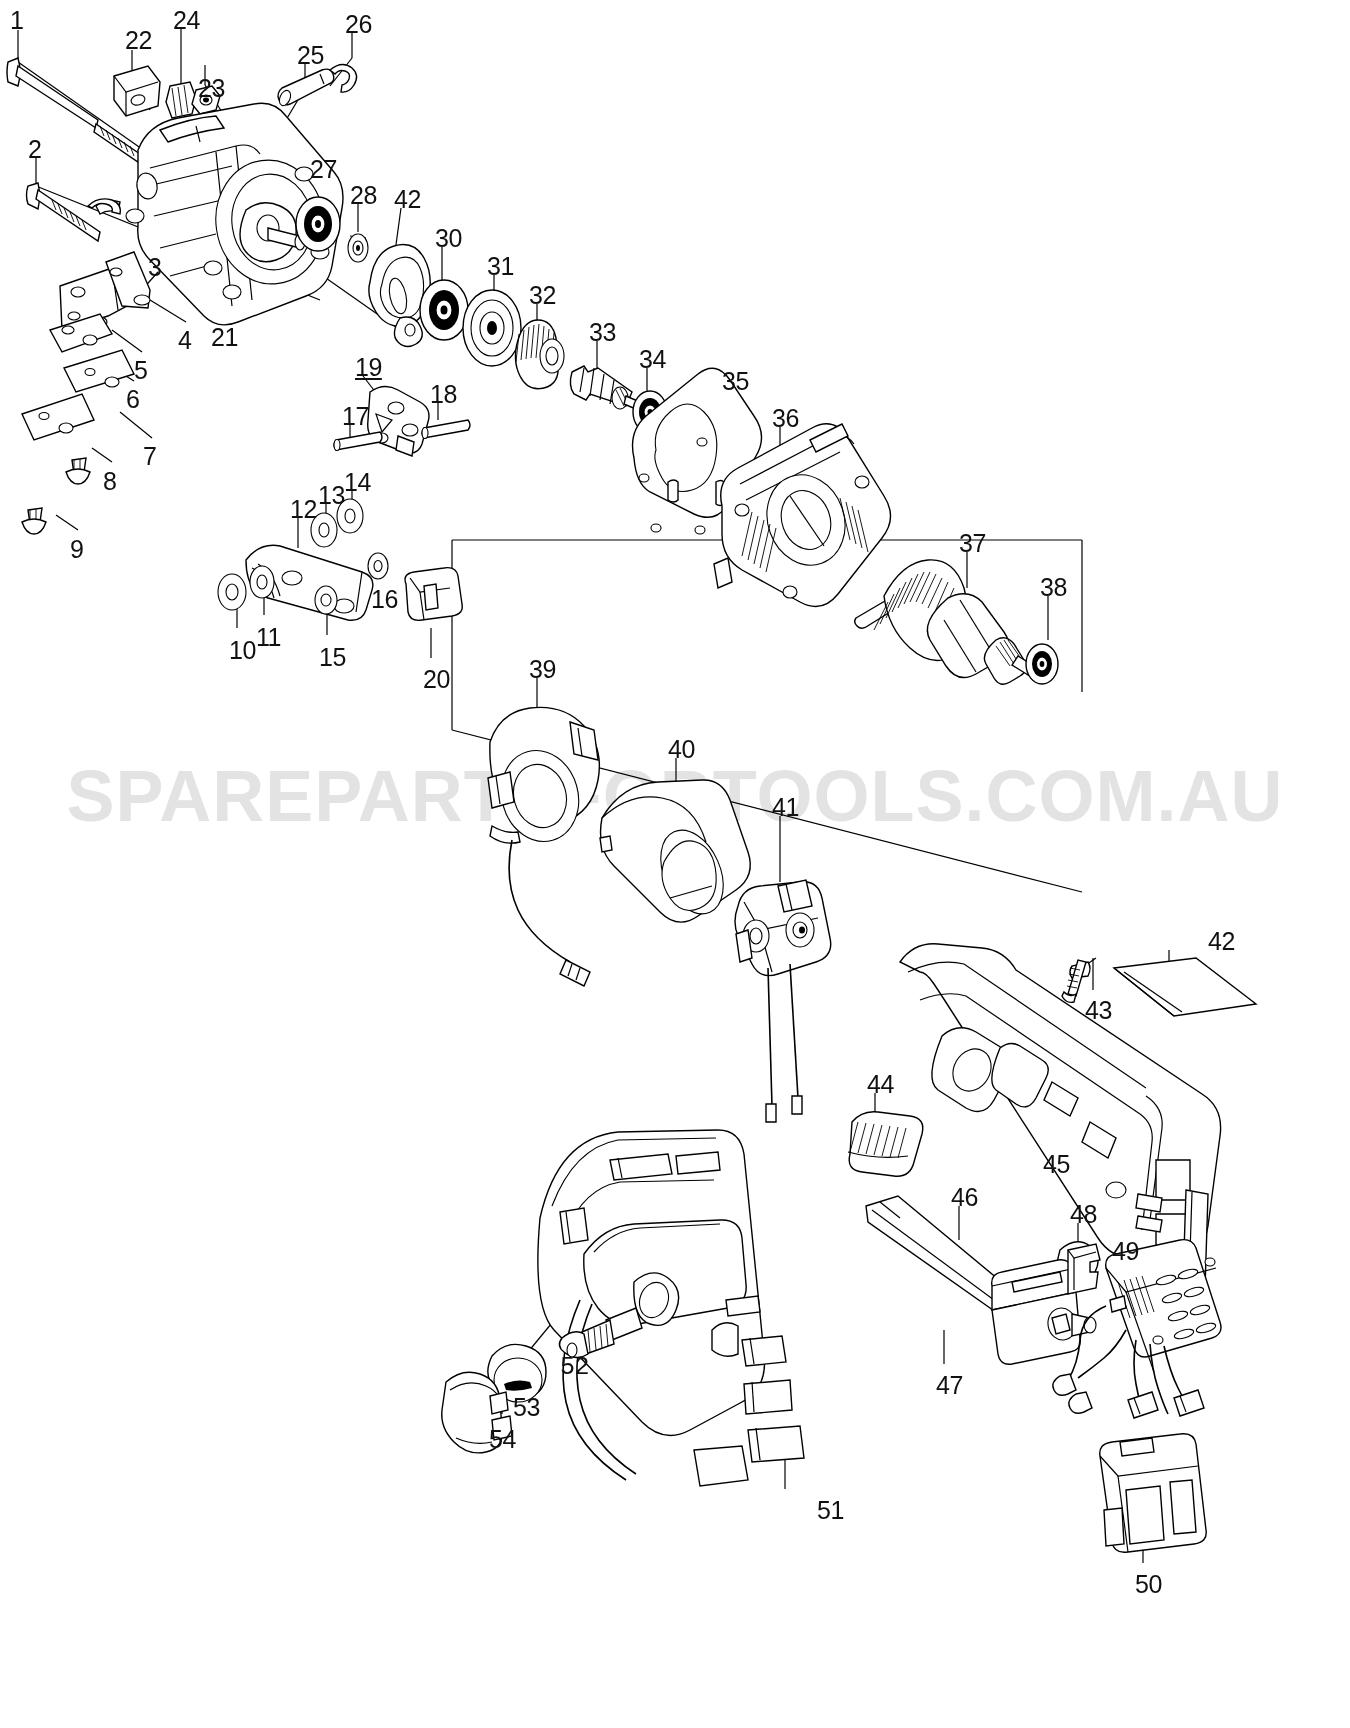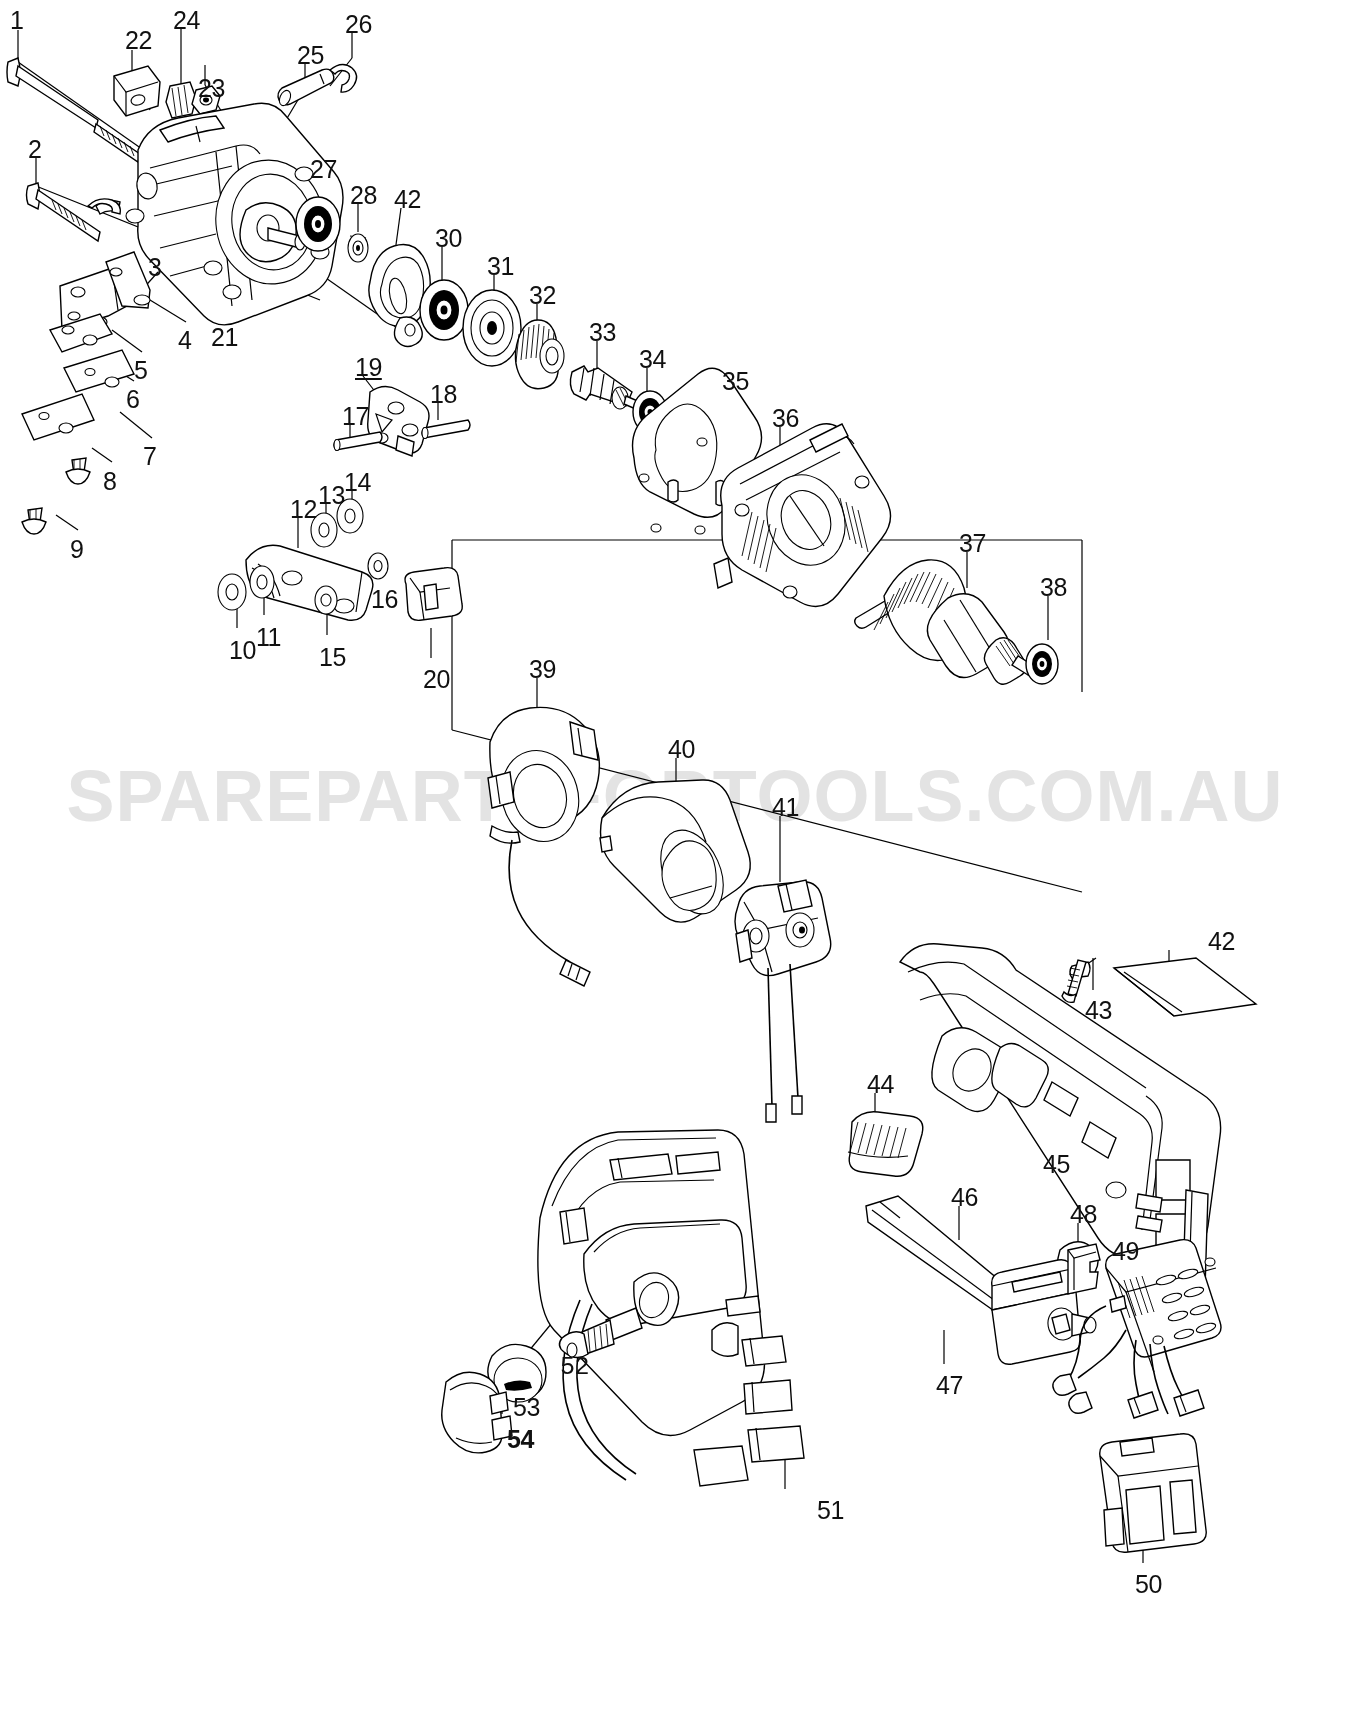--- a/index.html
+++ b/index.html
@@ -731,15 +731,15 @@
   <div class="lbl" style="left:867px;top:1072px;">44</div>
   <div class="lbl" style="left:1043px;top:1152px;">45</div>
   <div class="lbl" style="left:951px;top:1185px;">46</div>
   <div class="lbl" style="left:936px;top:1373px;">47</div>
   <div class="lbl" style="left:1070px;top:1202px;">48</div>
   <div class="lbl" style="left:1112px;top:1239px;">49</div>
   <div class="lbl" style="left:1135px;top:1572px;">50</div>
   <div class="lbl" style="left:817px;top:1498px;">51</div>
   <div class="lbl" style="left:560px;top:1355px;font-family:Liberation Mono, monospace;">52</div>
   <div class="lbl" style="left:513px;top:1395px;">53</div>
-  <div class="lbl" style="left:507px;top:1427px;font-weight:bold;">54</div>
+  <div class="lbl" style="left:489px;top:1427px;">54</div>
 
 </div>
 
 </body></html>

